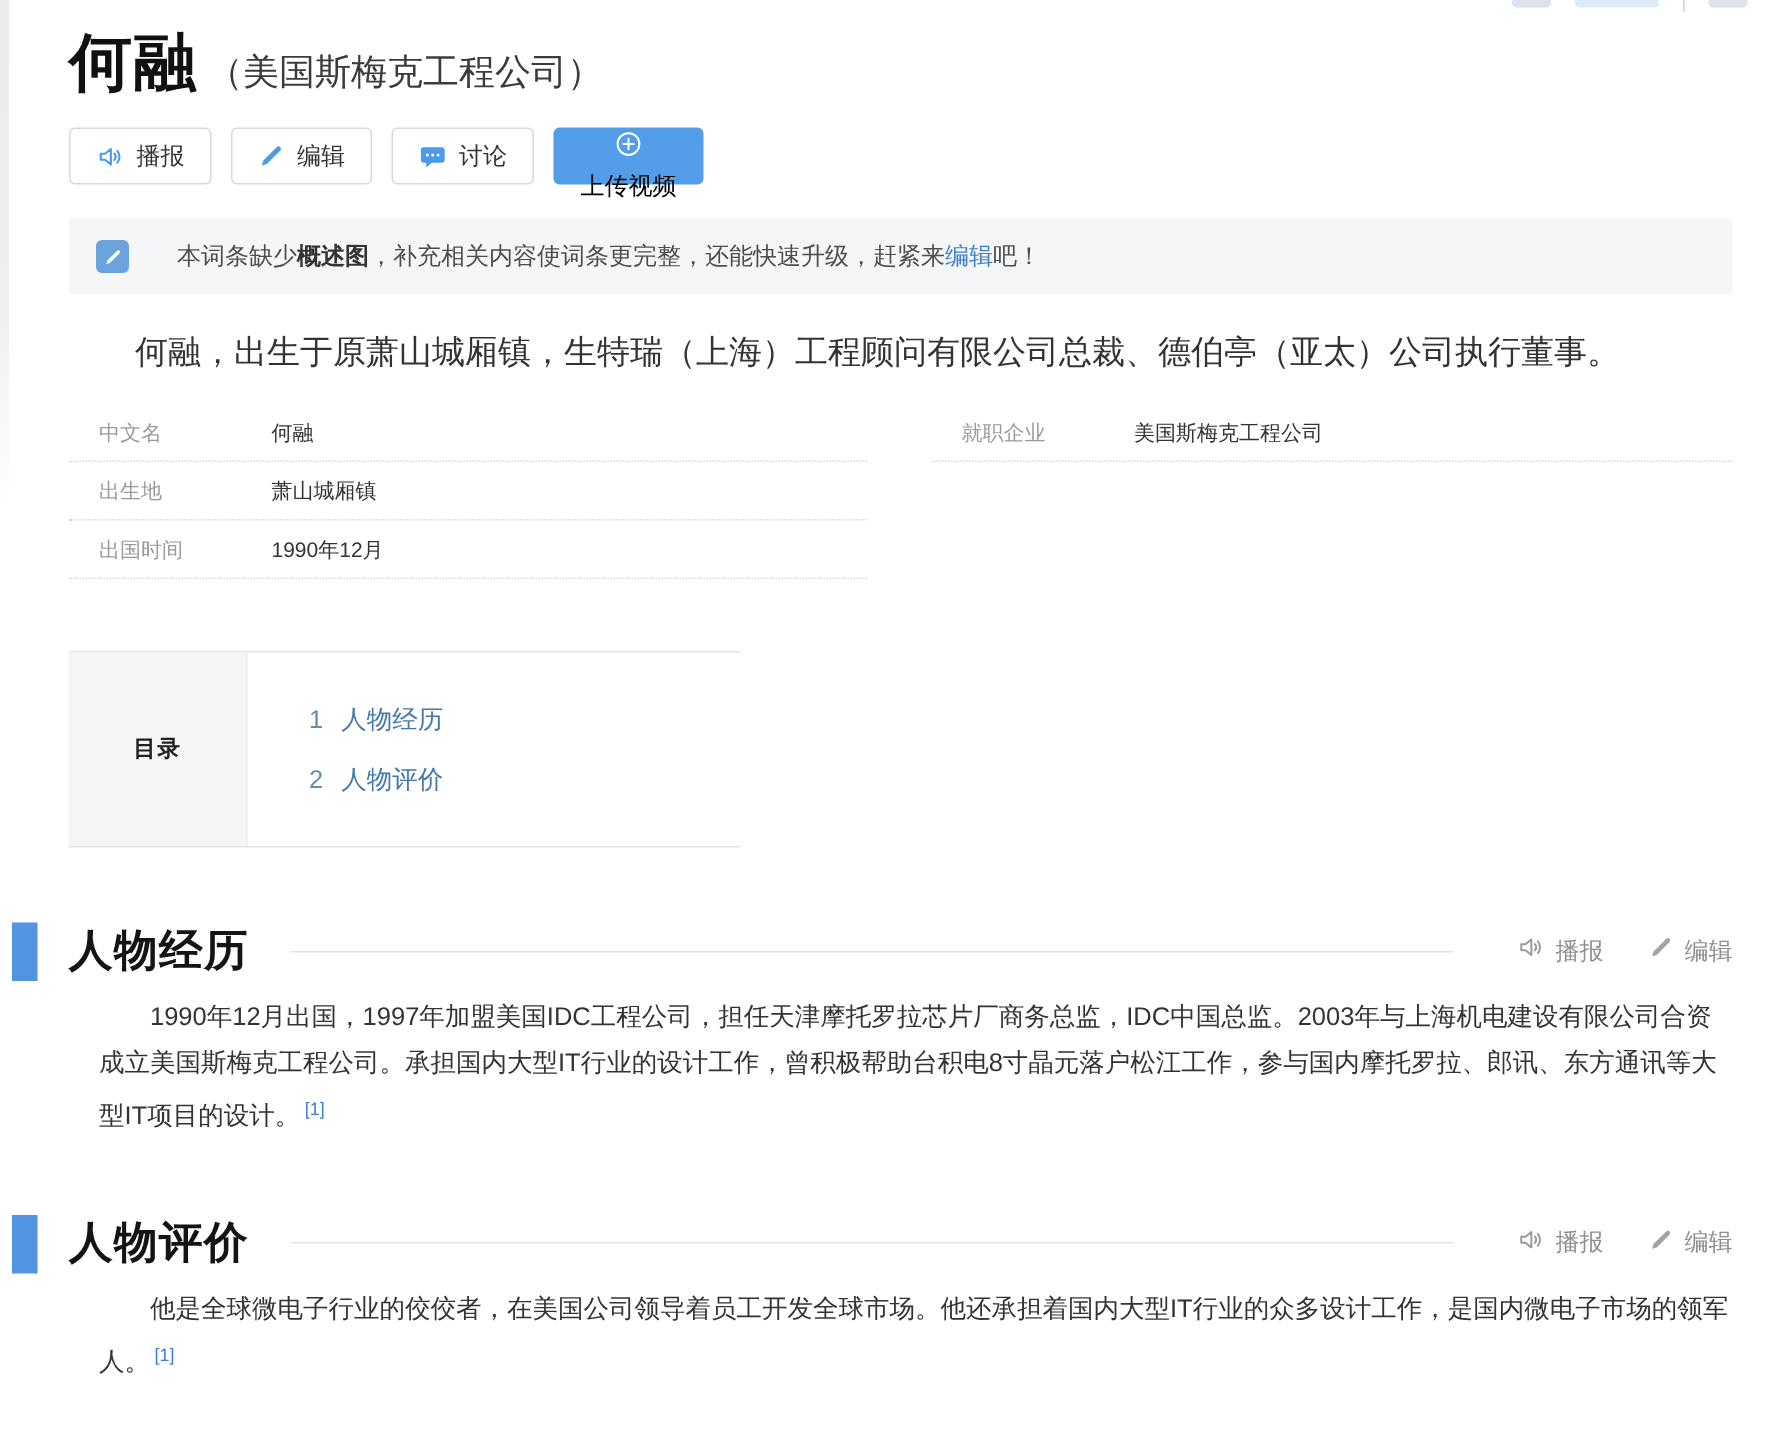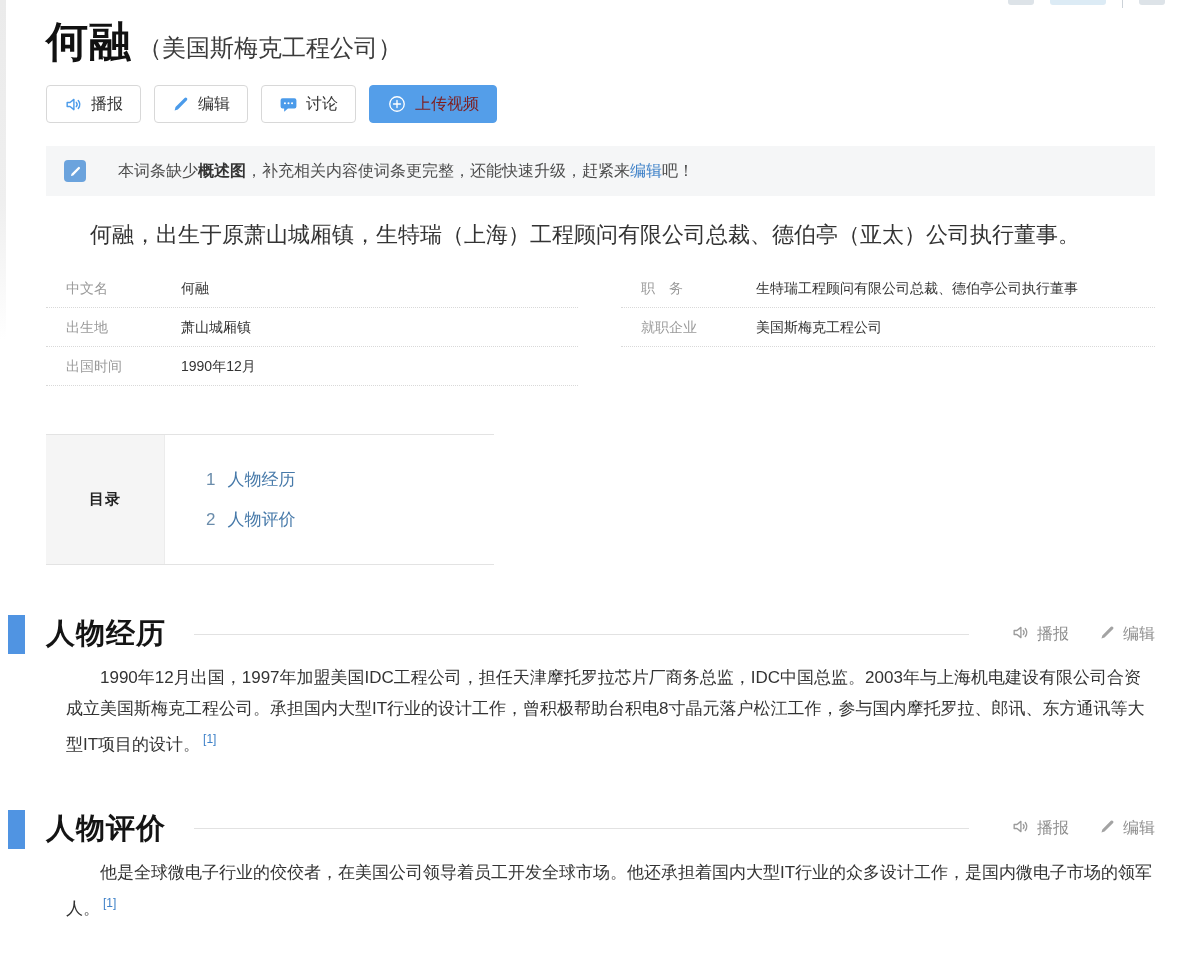--- a/index.html
+++ b/index.html
@@ -28,21 +28,21 @@
   
   .title-row{display:flex;align-items:baseline;}
   .lemma-title{font-size:42px;font-weight:bold;color:#111;letter-spacing:1px;}
   .lemma-subtitle{font-size:24px;color:#3b3b3b;margin-left:6px;font-weight:500;}
 
   
   .btn-row{display:flex;gap:13px;margin-top:15px;}
   .btn{display:inline-flex;align-items:center;gap:8px;height:38px;padding:0 17px;
     background:#fff;border:1px solid #d8d8d8;border-radius:4px;font-size:16px;color:#333;cursor:pointer;}
   .btn svg{display:block;}
-  .btn.upload{background:var(--upload-button-bg);border:1px solid var(--upload-button-bg);color:#7f1d1d;}
+  .btn.upload{background:var(--upload-button-bg);border:1px solid var(--upload-button-bg);color:#000000;flex-direction:column;}
 
   
   .notice{margin-top:23px;height:50px;background:#f5f6f7;display:flex;align-items:center;
     padding:0 18px;font-size:16px;color:#4d4d4d;gap:20px;}
   .notice-icon{width:22px;height:22px;border-radius:4px;background:#6ba3dd;display:flex;
     align-items:center;justify-content:center;margin-right:12px;flex:0 0 auto;}
   .notice b{color:#333;}
   .notice a{color:var(--link-blue);text-decoration:none;cursor:pointer;}
 
   
@@ -159,24 +159,20 @@
         <span class="lbl">出生地</span>
         <span class="val">萧山城厢镇</span>
       </div>
       <div class="inforow">
         <span class="lbl">出国时间</span>
         <span class="val">1990年12月</span>
       </div>
     </div>
     <div class="info-col">
       <div class="inforow">
-        <span class="lbl">职　务</span>
-        <span class="val">生特瑞工程顾问有限公司总裁、德伯亭公司执行董事</span>
-      </div>
-      <div class="inforow">
         <span class="lbl">就职企业</span>
         <span class="val">美国斯梅克工程公司</span>
       </div>
     </div>
   </div>
 
   <div class="toc">
     <div class="toc-title">目录</div>
     <div class="toc-list">
       <div class="toc-item">

